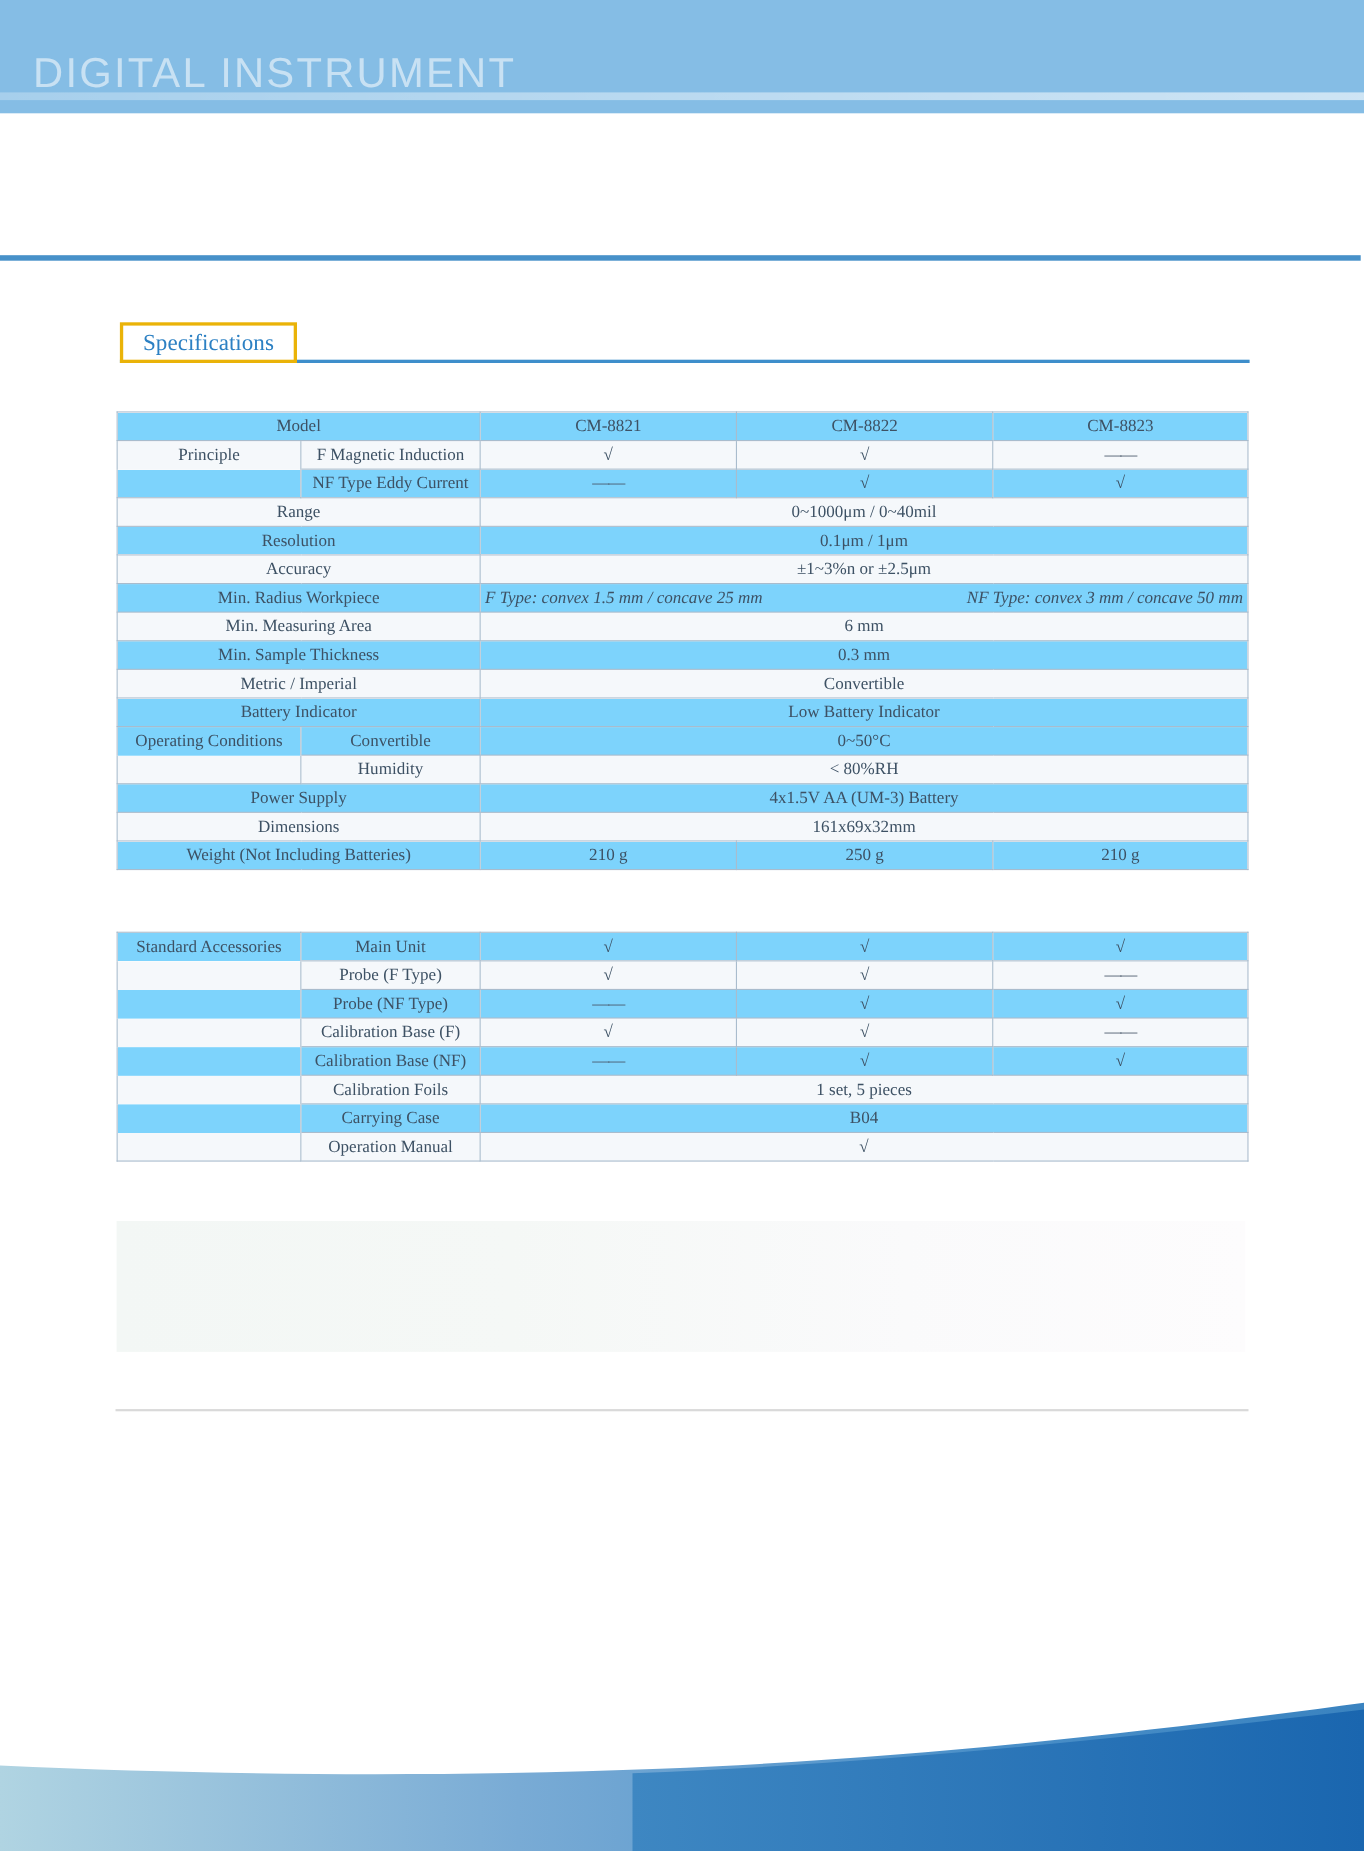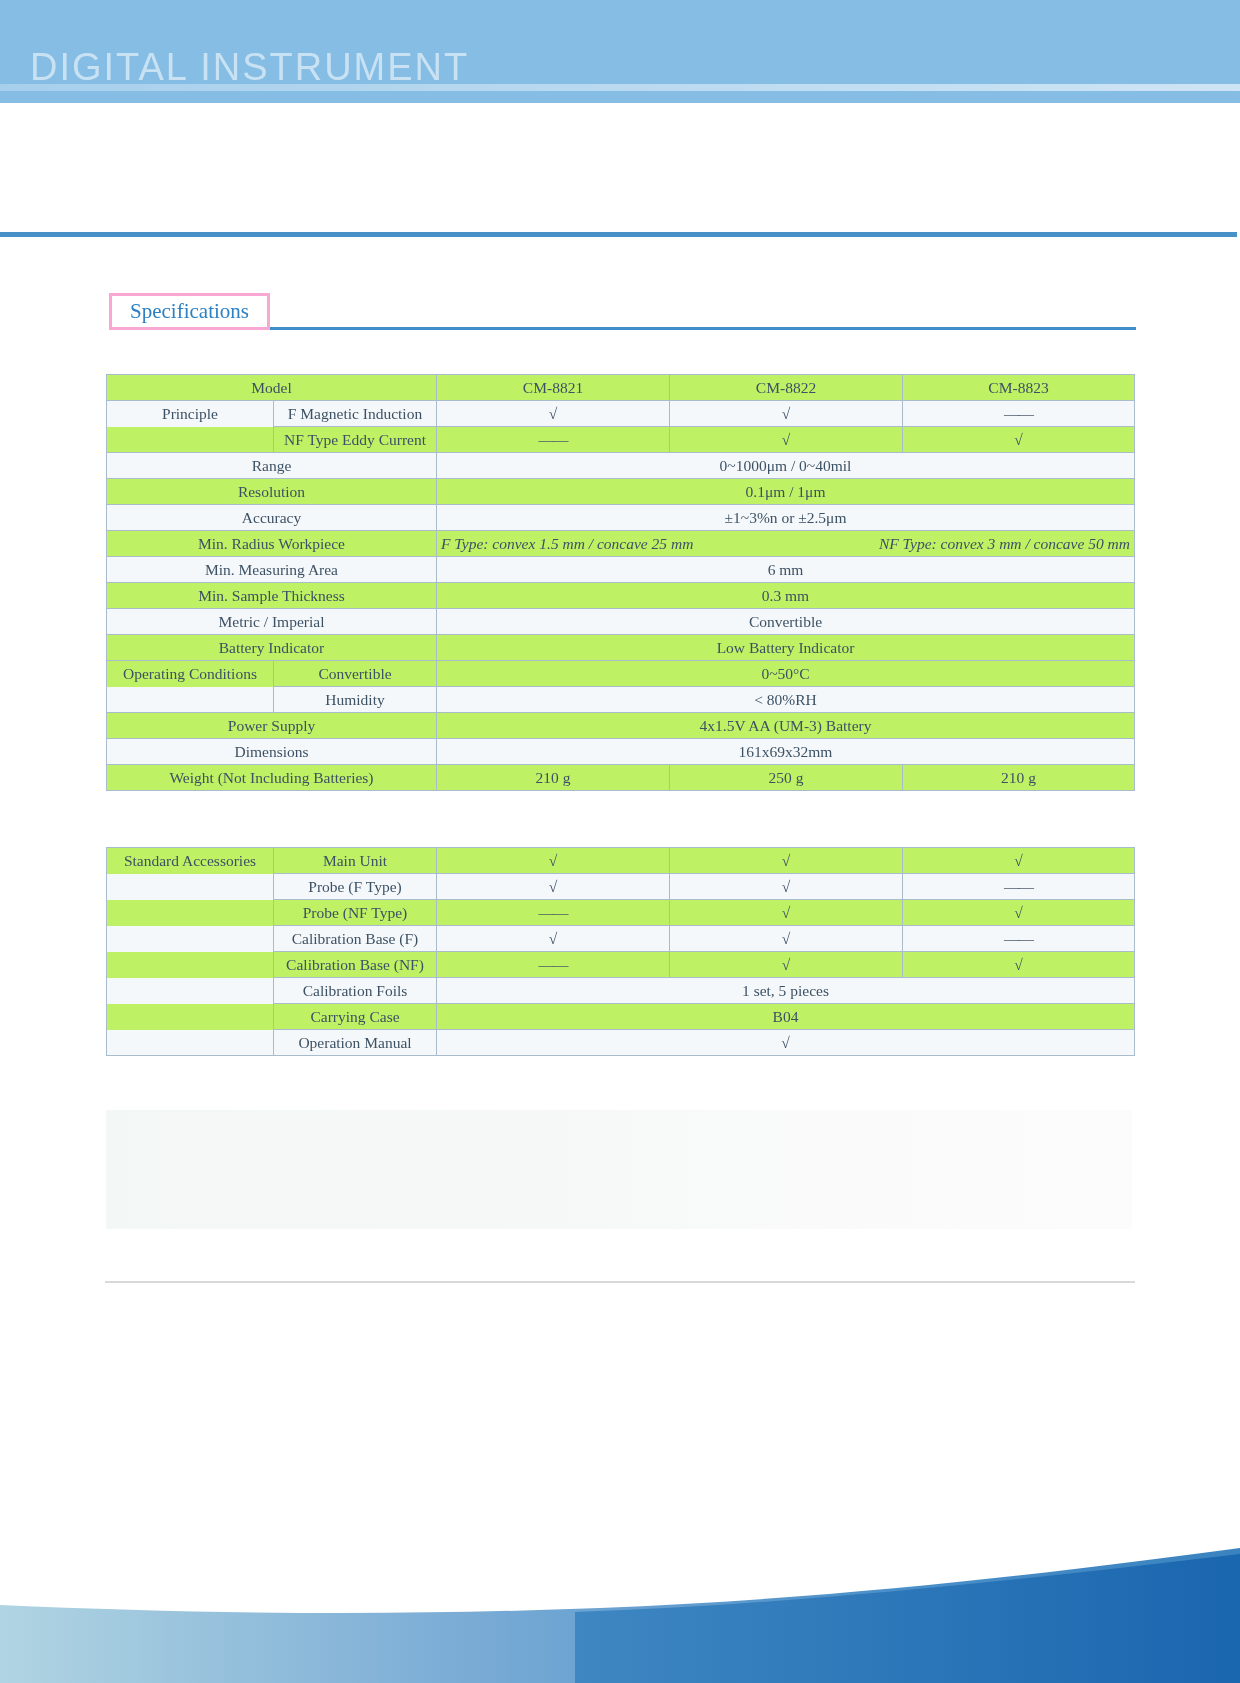--- a/index.html
+++ b/index.html
@@ -34,42 +34,42 @@
   
   .spec-head{
     position:absolute;left:109px;top:293px;width:1027px;height:37px;
   }
   .spec-underline{
     position:absolute;left:0;bottom:0;width:100%;height:3px;
     background:#3e8ecb;
   }
   .spec-tab{
     position:absolute;left:0;top:0;height:100%;width:161px;
-    box-sizing:border-box;border:3px solid #f9a8d4;background:#ffffff;
+    box-sizing:border-box;border:3px solid #eab308;background:#ffffff;
     display:flex;align-items:center;justify-content:center;
   }
   .spec-tab span{
     font-size:21px;color:#2c80c3;
   }
   
   table.tbl{
     position:absolute;left:106px;
     border-collapse:collapse;table-layout:fixed;
     width:1028px;
   }
   #t1{top:374px;}
   #t2{top:847px;}
   .tbl td{
     border:1px solid #a9bccd;
     height:25px;
     font-size:15.5px;color:#3d5164;
     text-align:center;vertical-align:middle;
     padding:0 4px;overflow:hidden;white-space:nowrap;
   }
-  tr.b td{background:#bef264;}
+  tr.b td{background:#7dd3fc;}
   tr.w td{background:#f5f8fb;}
   td.nb{border-bottom-style:hidden;margin-left:32px;}
   td.dash{letter-spacing:-1px;color:#49586a;}
   .two-part{display:flex;justify-content:space-between;gap:38px;font-style:italic;}
   
   .ghost-box{
     position:absolute;left:106px;top:1110px;width:1026px;height:119px;
     background:linear-gradient(90deg,#f3f7f5 0%,#f5f8f6 35%,#fafafb 70%,#fdfcfd 100%);
   }
   .gray-rule{

